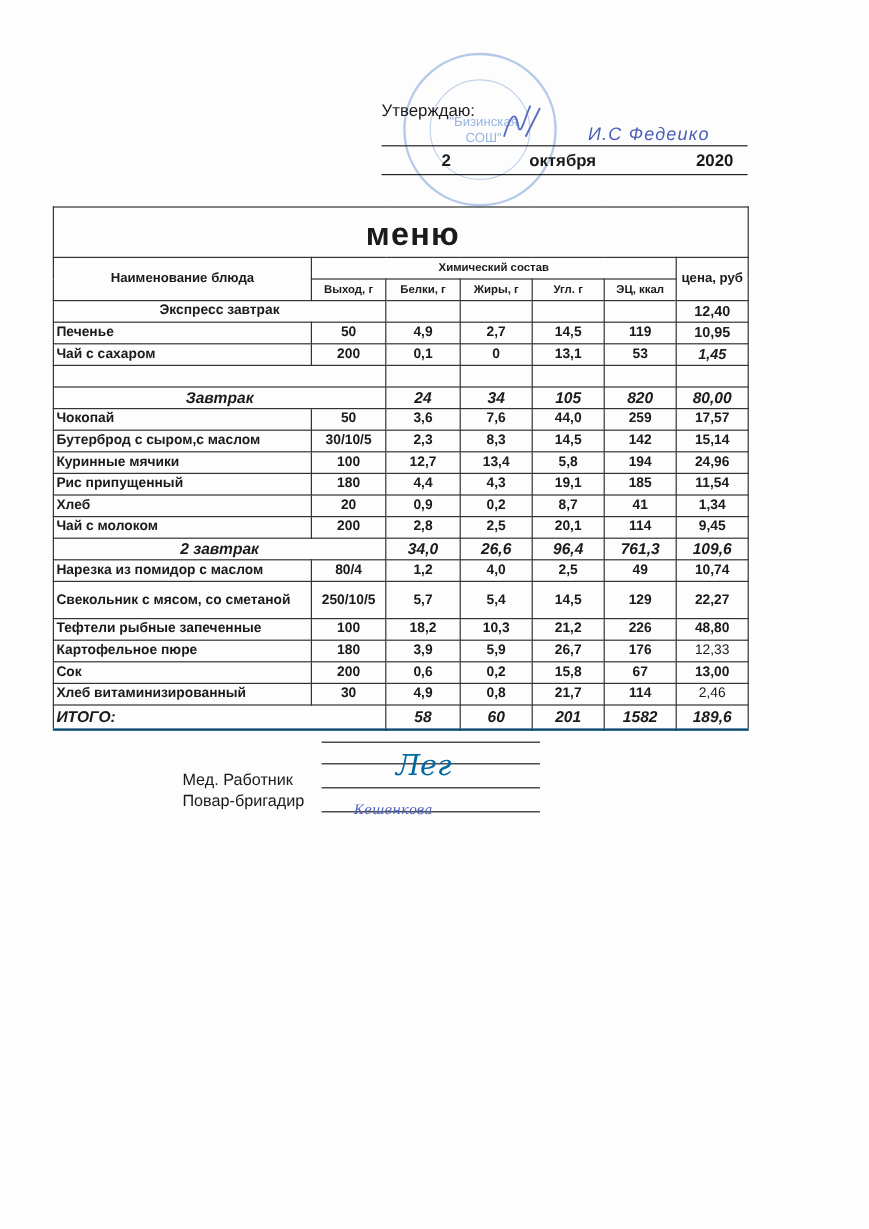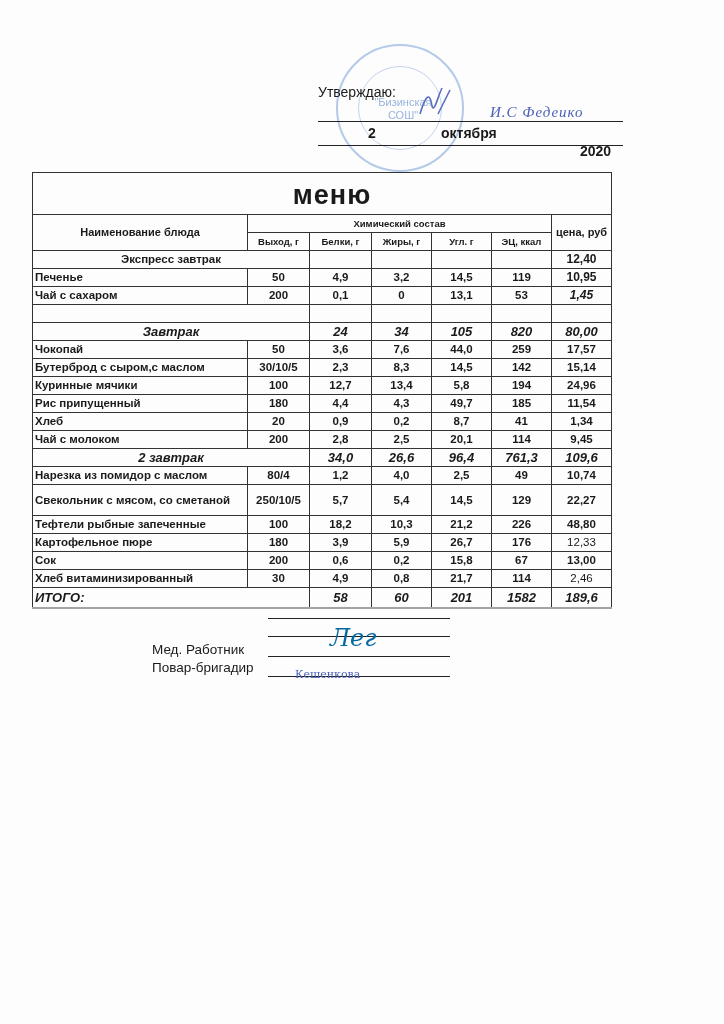--- a/index.html
+++ b/index.html
@@ -6,51 +6,51 @@
     body {
       width: 724px; height: 1024px; position: relative; overflow: hidden;
       background: #fdfdfd;
       font-family: "Liberation Sans", sans-serif;
       color: #1a1a1a;
     }
     .abs { position: absolute; }
     
     .approve-label { left: 318px; top: 84px; font-size: 14px; font-weight: normal; }
     .line { position: absolute; height: 0; border-top: 1.5px solid #222; }
-    .approve-signature { left: 490px; top: 104px; font-size: 15px; font-style: italic; color: #4a5fb8; font-family: Liberation Serif, serif; letter-spacing: 1px; }
+    .approve-signature { left: 490px; top: 104px; font-size: 15px; font-style: italic; color: #4a5fb8; font-family: Liberation Sans, sans-serif; letter-spacing: 1px; }
     .date-day { left: 368px; top: 125px; font-size: 14px; font-weight: bold; }
     .date-month { left: 441px; top: 125px; font-size: 14px; font-weight: bold; }
-    .date-year { left: 580px; top: 125px; font-size: 14px; font-weight: bold; margin-top: 18px; }
+    .date-year { left: 580px; top: 125px; font-size: 14px; font-weight: bold; }
     
     .stamp { left: 336px; top: 44px; width: 128px; height: 128px; border-radius: 50%;
       border: 2px solid rgba(120,160,215,0.55); box-sizing: border-box; }
     .stamp-inner { left: 358px; top: 66px; width: 84px; height: 84px; border-radius: 50%;
       border: 1px solid rgba(120,160,215,0.45); box-sizing: border-box; }
     .stamp-text { left: 368px; top: 96px; width: 70px; text-align: center; color: rgba(110,150,210,0.7); font-size: 11px; line-height: 13px; }
     .stamp-sig { left: 416px; top: 84px; width: 40px; height: 40px; }
 
     
-    .menu-table { position: absolute; left: 32px; top: 172px; width: 579px; border-collapse: collapse; table-layout: fixed; }
+    .menu-table { position: absolute; left: 44px; top: 172px; width: 579px; border-collapse: collapse; table-layout: fixed; }
     .menu-table td { border: 1px solid #333; padding: 0 2px; font-size: 11.5px; font-weight: bold; height: 17px; line-height: 15px; white-space: nowrap; overflow: hidden; }
     .menu-table .title-cell { height: 41px; text-align: center; font-size: 27px; font-weight: 900; letter-spacing: 1px; border-bottom: 1.5px solid #333; }
     .menu-table .title-cell span { position: relative; left: 10px; top: 2px; }
     .hdr { text-align: center; font-size: 9.5px !important; }
     .hdr-main { font-size: 11px !important; }
     .c { text-align: center; }
     .n { font-size: 12px !important; }
     .it { font-style: italic; font-size: 13px !important; }
     .light { font-weight: normal !important; }
     .tall td { height: 30px; }
 
     
     .role { font-size: 13.5px; }
     .role-med { left: 152px; top: 642px; }
     .role-cook { left: 152px; top: 660px; }
     .sig-med { left: 330px; top: 624px; font-size: 24px; font-style: italic; color: #0369a1; font-family: "DejaVu Serif", serif; }
-    .sig-cook { left: 295px; top: 668px; font-size: 11px; color: #4a5fb8; font-family: "DejaVu Serif", serif; }
+    .sig-cook { left: 295px; top: 668px; font-size: 11px; font-style: italic; color: #4a5fb8; font-family: "DejaVu Serif", serif; }
   </style>
 </head>
 <body>
 
 <div class="abs stamp"></div>
 <div class="abs stamp-inner"></div>
 <div class="abs stamp-text">"Бизинская СОШ"</div>
 <svg class="abs stamp-sig" viewBox="0 0 40 40">
   <path d="M4 30 C10 10, 14 8, 16 22 C18 30, 22 12, 26 4 M22 30 L34 6" fill="none" stroke="#5a6fc0" stroke-width="1.6"></path>
 </svg>
@@ -95,21 +95,21 @@
     <td></td>
         <td></td>
         <td></td>
         <td></td>
     <td class="c n">12,40</td>
   </tr>
   <tr>
     <td>Печенье</td>
     <td class="c">50</td>
     <td class="c">4,9</td>
-    <td class="c">3,2</td>
+    <td class="c">2,7</td>
     <td class="c">14,5</td>
     <td class="c">119</td>
     <td class="c n">10,95</td>
   </tr>
   <tr>
     <td>Чай с сахаром</td>
     <td class="c">200</td>
     <td class="c">0,1</td>
     <td class="c">0</td>
     <td class="c">13,1</td>
@@ -158,21 +158,21 @@
     <td class="c">13,4</td>
     <td class="c">5,8</td>
     <td class="c">194</td>
     <td class="c">24,96</td>
   </tr>
   <tr>
     <td>Рис припущенный</td>
     <td class="c">180</td>
     <td class="c">4,4</td>
     <td class="c">4,3</td>
-    <td class="c">49,7</td>
+    <td class="c">19,1</td>
     <td class="c">185</td>
     <td class="c">11,54</td>
   </tr>
   <tr>
     <td>Хлеб</td>
     <td class="c">20</td>
     <td class="c">0,9</td>
     <td class="c">0,2</td>
     <td class="c">8,7</td>
     <td class="c">41</td>
@@ -244,21 +244,21 @@
   <tr>
     <td>Хлеб витаминизированный</td>
     <td class="c">30</td>
     <td class="c">4,9</td>
     <td class="c">0,8</td>
     <td class="c">21,7</td>
     <td class="c">114</td>
     <td class="c light">2,46</td>
   </tr>
 
-  <tr style="border-bottom:2px solid #a3a3a3;padding-left:20px;">
+  <tr style="border-bottom:2px solid #0c4a6e;padding-left:20px;">
     <td colspan="2" class="it" style="font-size:14px; height:19px;">ИТОГО:</td>
     <td class="c it">58</td>
     <td class="c it">60</td>
     <td class="c it">201</td>
     <td class="c it">1582</td>
     <td class="c it">189,6</td>
   </tr>
 </tbody>
   </table>
 

